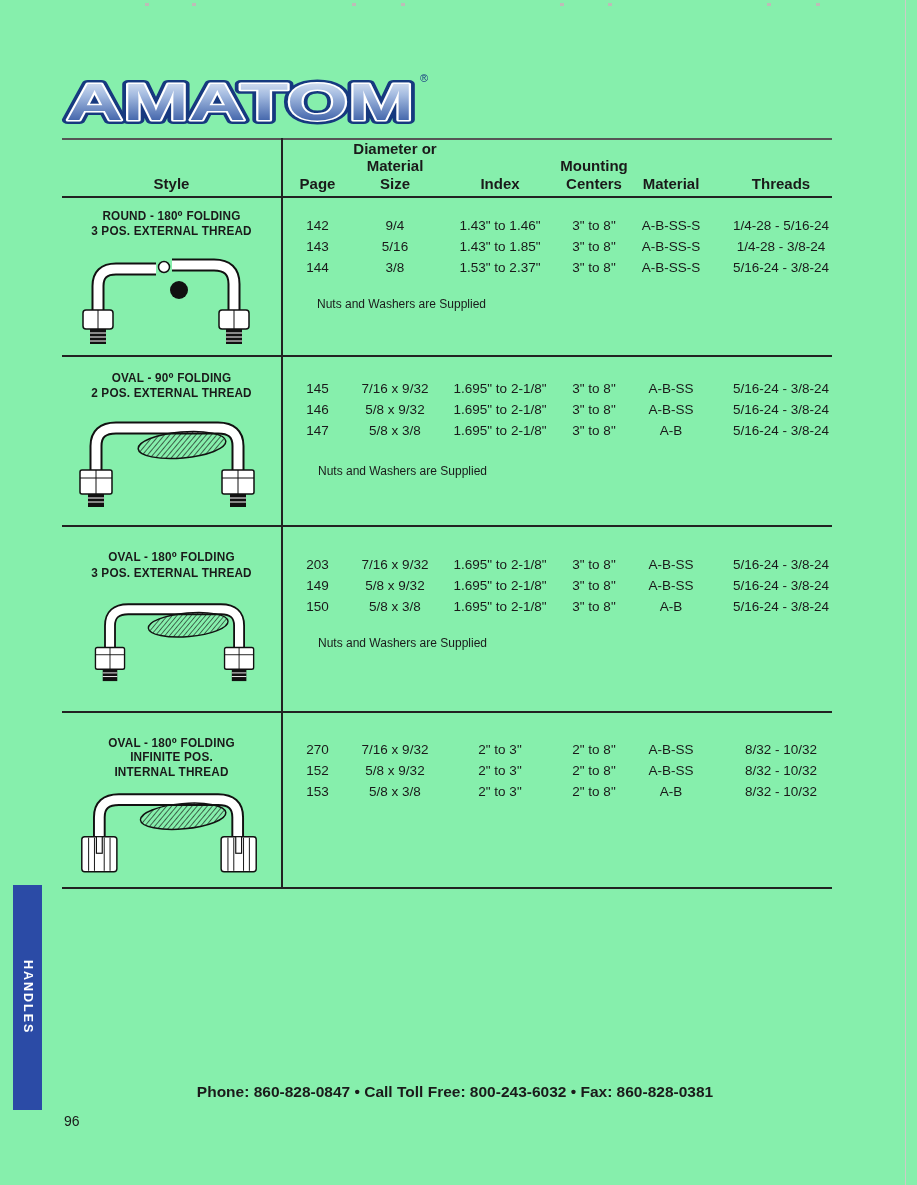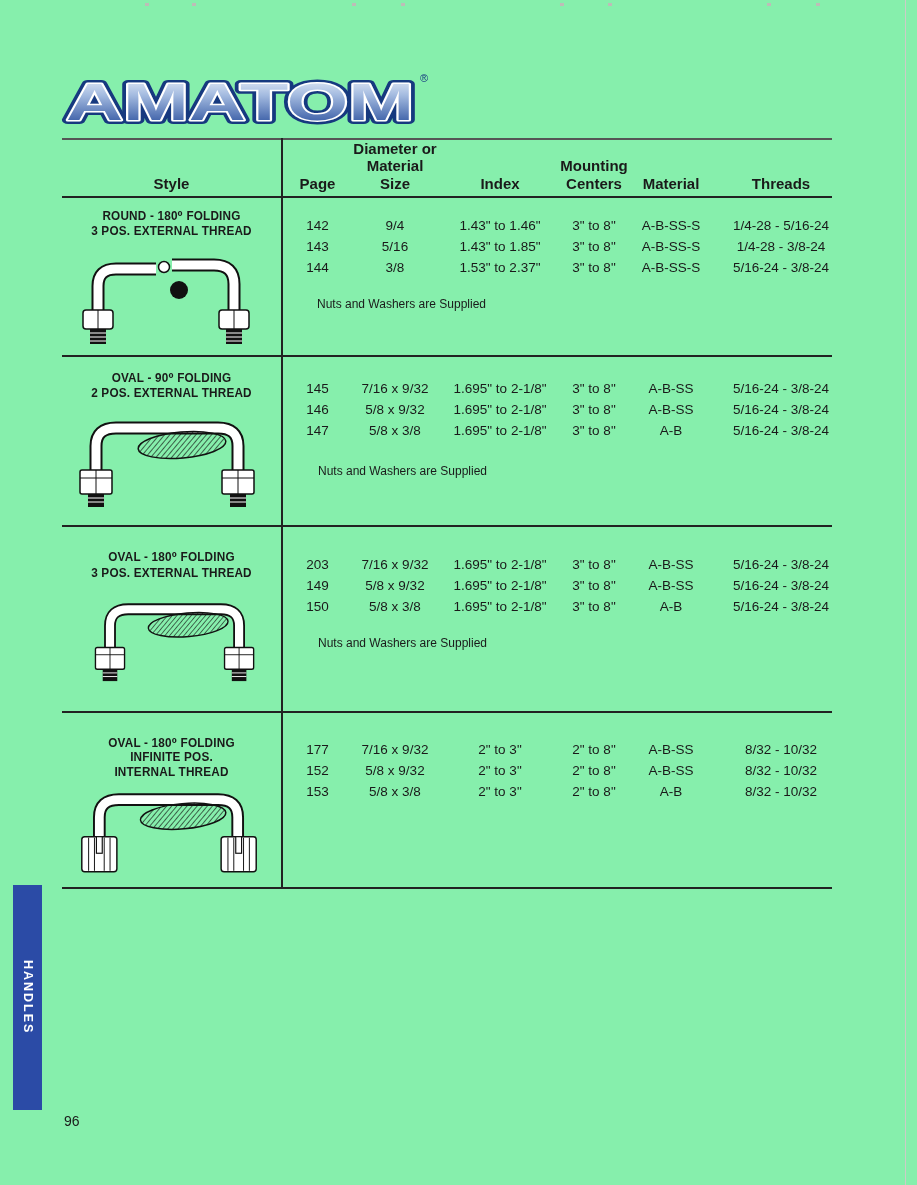--- a/index.html
+++ b/index.html
@@ -307,21 +307,21 @@
       <line x1="174" y1="63" x2="174" y2="97"></line>
         <line x1="180" y1="63" x2="180" y2="97"></line>
     </g>
     <g fill="#fff" stroke="#111" stroke-width="1.2">
       <rect x="23" y="62" width="6" height="17"></rect>
       <rect x="166" y="62" width="6" height="17"></rect>
     </g>
   </svg>
 
   <div class="trow" style="top:739px">
-    <span>177</span>
+    <span>270</span>
     <span>7/16 x 9/32</span>
     <span>2" to 3"</span>
     <span>2" to 8"</span>
     <span>A-B-SS</span>
     <span>8/32 - 10/32</span>
   </div>
   <div class="trow" style="top:760px">
     <span>152</span>
     <span>5/8 x 9/32</span>
     <span>2" to 3"</span>
@@ -335,15 +335,16 @@
     <span>2" to 3"</span>
     <span>2" to 8"</span>
     <span>A-B</span>
     <span>8/32 - 10/32</span>
   </div>
 
   <div class="side-tab">
     <span>HANDLES</span>
   </div>
 
+  <div class="fline" style="top:1083px">Phone: 860-828-0847 • Call Toll Free: 800-243-6032 • Fax: 860-828-0381</div>
   <div class="pagenum">96</div>
 
 </div>
 
 </body></html>

